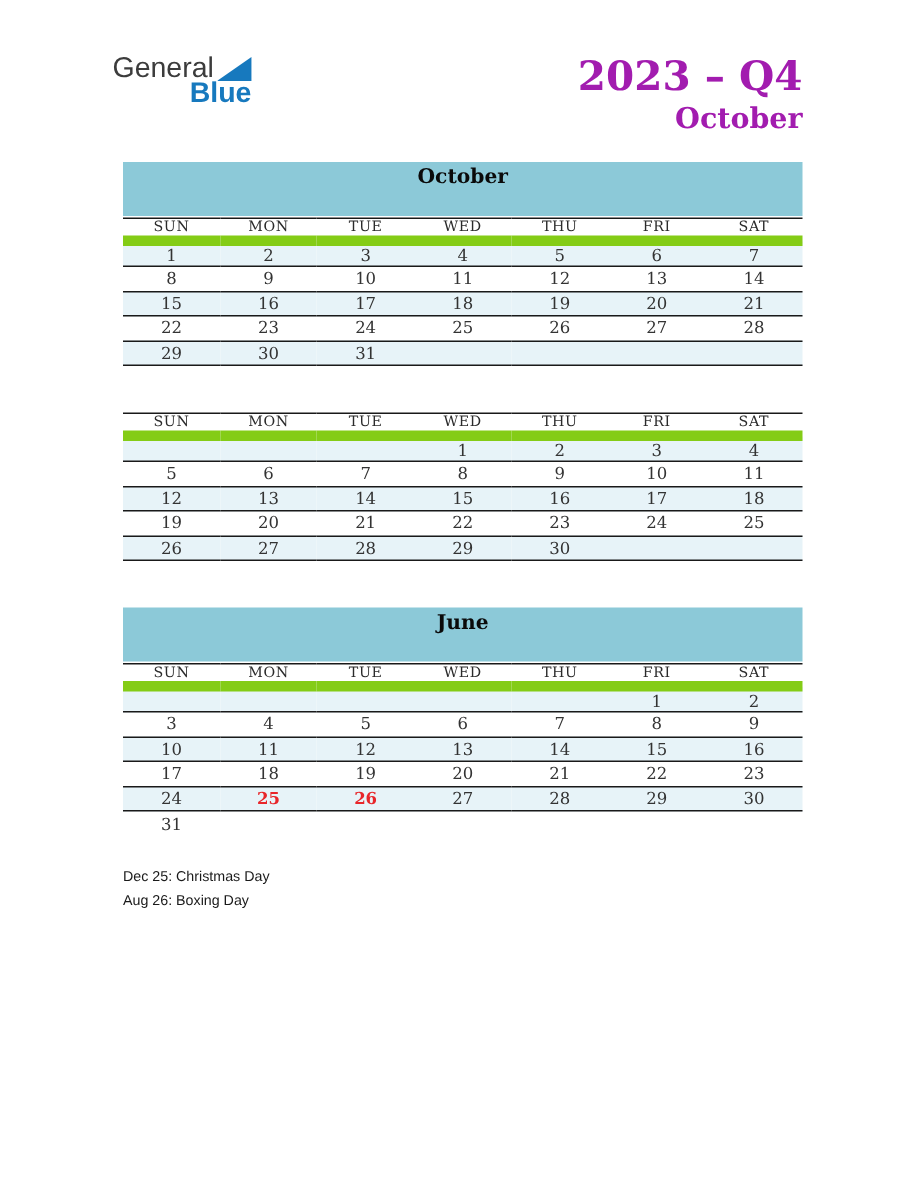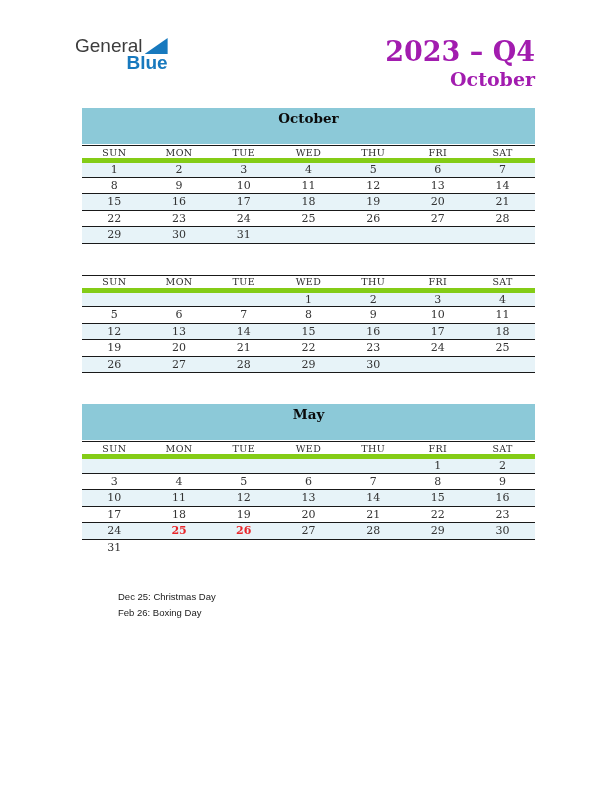--- a/index.html
+++ b/index.html
@@ -33,36 +33,36 @@
   .month-title {
     height:36px; line-height:20px; background:var(--accent-teal);
     text-align:center; font-weight:bold; font-size:13.5px; color:#0a0a0a;
   }
   table.cal {
     width:100%; border-collapse:collapse; table-layout:fixed; margin-top:1px;
   }
   .cal th {
     font-weight:normal; font-size:9.5px; height:15px; padding:0;
     color:#2b2b2b; letter-spacing:0.4px; text-align:center;
-    border-top:1px solid #191919; border-bottom:5px solid #84cc16;
+    border-top:1px solid #191919; border-bottom:7px solid #84cc16;
   }
   .cal td {
     font-size:11px; height:16.5px; padding:0; text-align:center; color:#333333;
   }
   .cal tr.shaded {
     background:var(--row-tint);
     border-top:1px solid #191919; border-bottom:1px solid #191919;
   }
   .cal td.holiday { color:var(--holiday-red); font-weight:bold; }
 
   
   .holiday-notes {
-    position:absolute; top:589px; left:82px;
+    position:absolute; top:577px; left:82px;
     font-family:"Liberation Sans", sans-serif; font-size:9.5px;
-    line-height:15.5px; color:#1a1a1a;margin-left:36px;
+    line-height:15.5px; color:#1a1a1a;
   }
 </style>
 </head>
 <body>
 
 <div class="page" style="--accent-teal: #8CC9D8; --row-tint: #E7F3F8; --holiday-red: #E8262A; --brand-blue: #1779BE;">
 
   <div class="header">
     <div class="logo">
       <div class="logo-top">
@@ -197,21 +197,21 @@
               <td>28</td>
               <td>29</td>
               <td>30</td>
               <td></td>
               <td></td>
             </tr>
           </tbody>
         </table>
       </section>
       <section class="month-block">
-        <div class="month-title">May</div>
+        <div class="month-title">June</div>
         <table class="cal">
           <thead>
             <tr>
               <th>SUN</th>
               <th>MON</th>
               <th>TUE</th>
               <th>WED</th>
               <th>THU</th>
               <th>FRI</th>
               <th>SAT</th>
@@ -272,16 +272,16 @@
               <td></td>
               <td></td>
             </tr>
           </tbody>
         </table>
       </section>
     </div>
 
   <div class="holiday-notes">
     <div>Dec 25: Christmas Day</div>
-    <div>Feb 26: Boxing Day</div>
+    <div>Aug 26: Boxing Day</div>
   </div>
 
 </div>
 
 </body></html>

